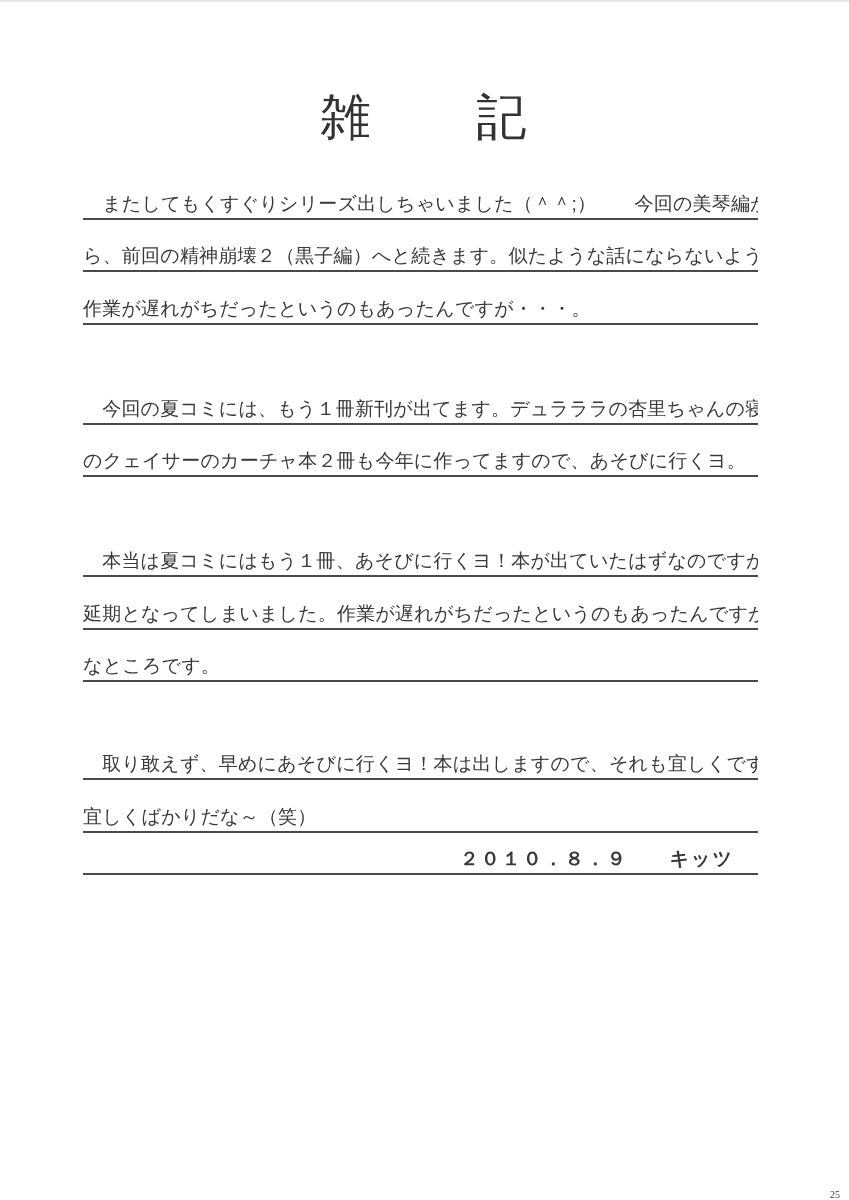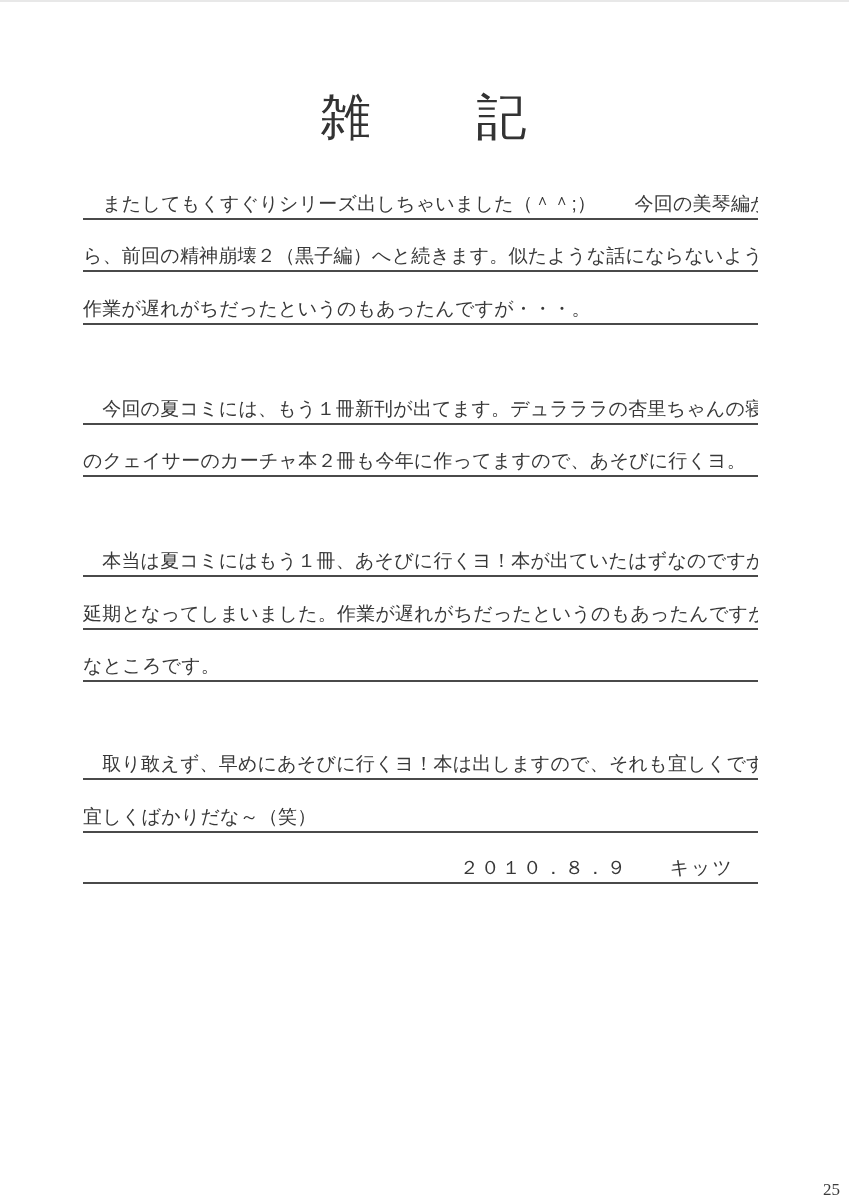--- a/index.html
+++ b/index.html
@@ -42,31 +42,32 @@
     display: flex;
     align-items: flex-end;
     padding-bottom: 3px;
     font-size: 19px;
     line-height: 1.15;
     letter-spacing: 0.2px;
     white-space: pre;
     overflow: hidden;
   }
   .line-signature {
-    height: 51px;
+    height: 42px;
     justify-content: flex-end;
     padding-right: 24px;
     letter-spacing: 2px;
+    font-weight: bold;
   }
   .page-number {
     position: absolute;
     right: 9px;
     bottom: 2px;
     font-family: "Liberation Serif", "DejaVu Serif", serif;
-    font-size: 17px;
+    font-size: 10px;
     color: #3c3c3c;
   }
 </style>
 </head>
 <body>
 
 <div class="page">
 
   <div class="doc-title">雑　　記</div>
 

